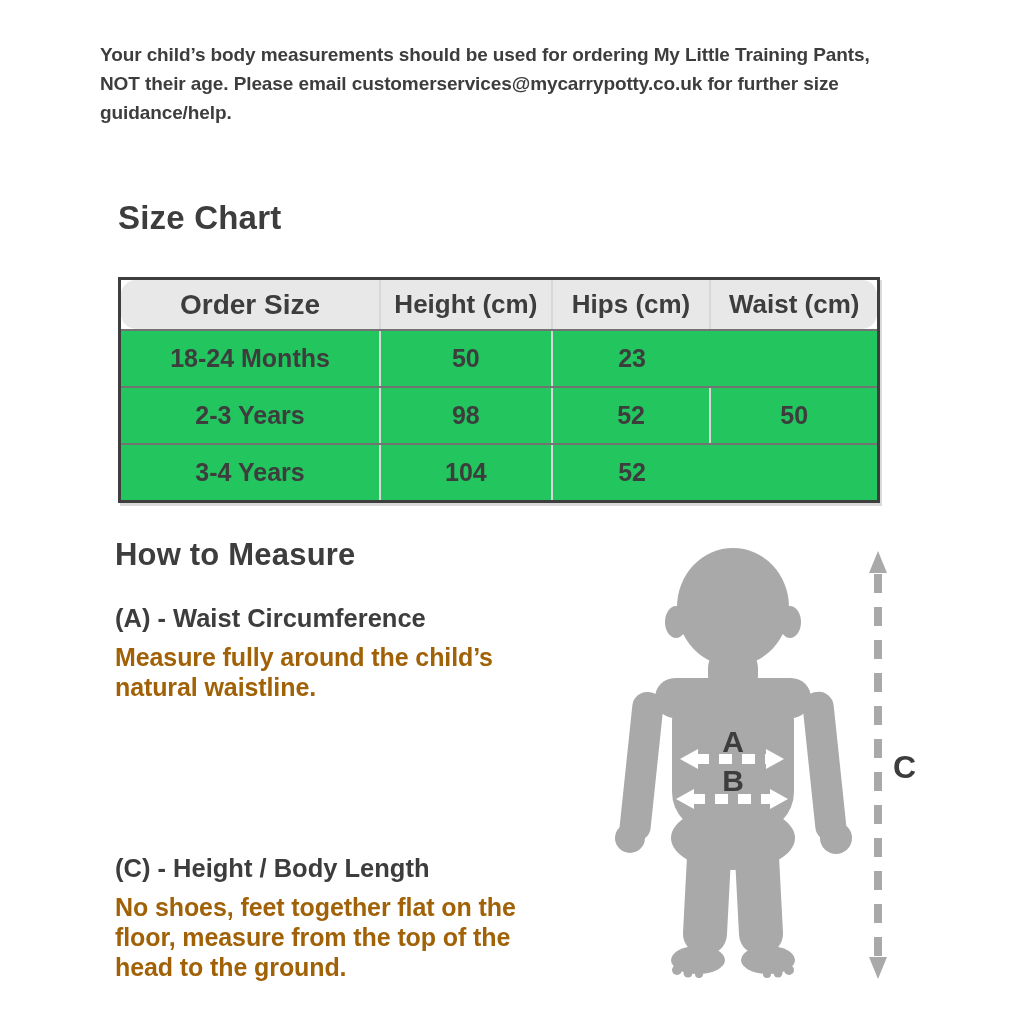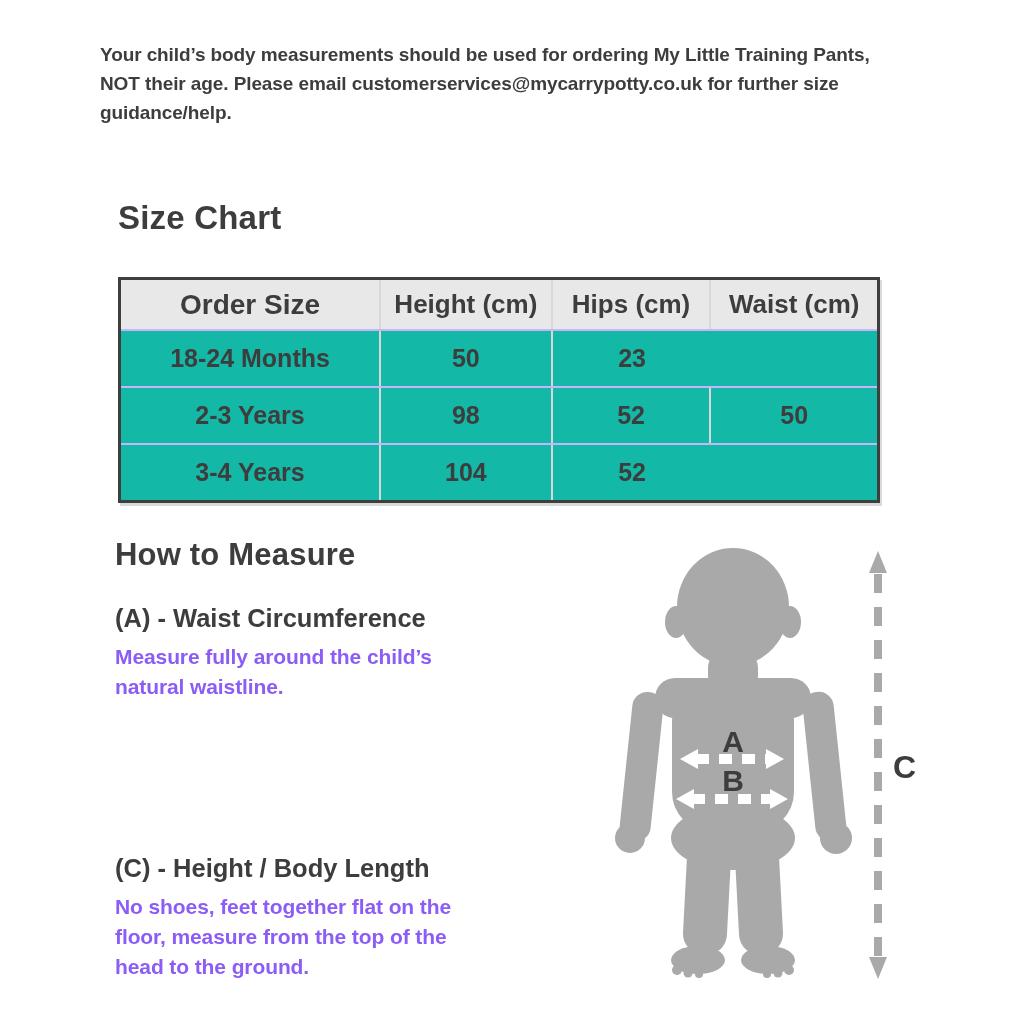--- a/index.html
+++ b/index.html
@@ -53,22 +53,22 @@
     width: 762px;
     background: #ffffff;
     border: 3px solid #3e3e3e;
     box-shadow: 2px 3px 0 #d9d9d9;
     box-sizing: border-box;
   }
   .t-row {
     display: grid;
     grid-template-columns: 34.4% 22.7% 21% 21.9%;
   }
-  .t-row.header { background: #e8e8e8; height: 49px; }
-  .t-row.data   { height: 55px; border-top: 2px solid #c4b5fd; background: #14b8a6; }
+  .t-row.header { background: #e8e8e8; height: 49px; border-radius: 15px; }
+  .t-row.data   { height: 55px; border-top: 2px solid #737373; background: #22c55e; }
   .t-cell {
     display: flex;
     align-items: center;
     justify-content: center;
     font-size: 25px;
     overflow: hidden;
   }
   .t-cell:not(:last-child) { border-right: 2px solid #d8d8d8; }
   .t-cell.order-header { font-size: 28px; }
   .t-cell.col-header   { font-size: 26px; }
@@ -77,23 +77,23 @@
   .measure {
     position: absolute;
     left: 115px;
     width: 480px;
   }
   .m-a { top: 604px; }
   .m-b { top: 729px; }
   .m-c { top: 854px; }
   .m-head { font-size: 25.5px; margin: 0 0 9px 0; }
   .m-line {
-    font-size: 21px;
+    font-size: 25px;
     line-height: 30px;
-    color: #8b5cf6;
+    color: #a16207;
     white-space: nowrap;
     letter-spacing: -0.1px;
   }
 
   
   .figure-svg {
     position: absolute;
     left: 600px;
     top: 540px;
     width: 340px;

